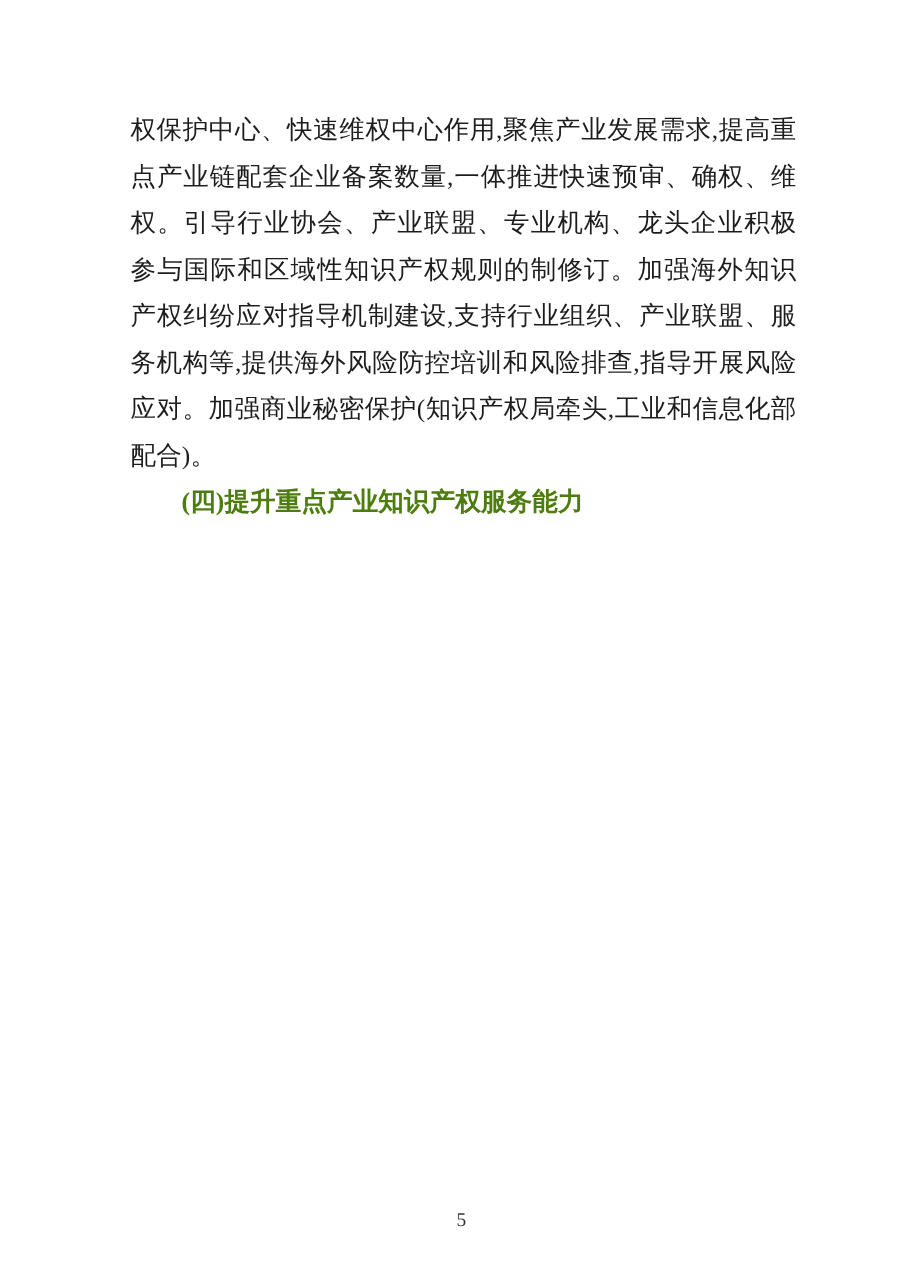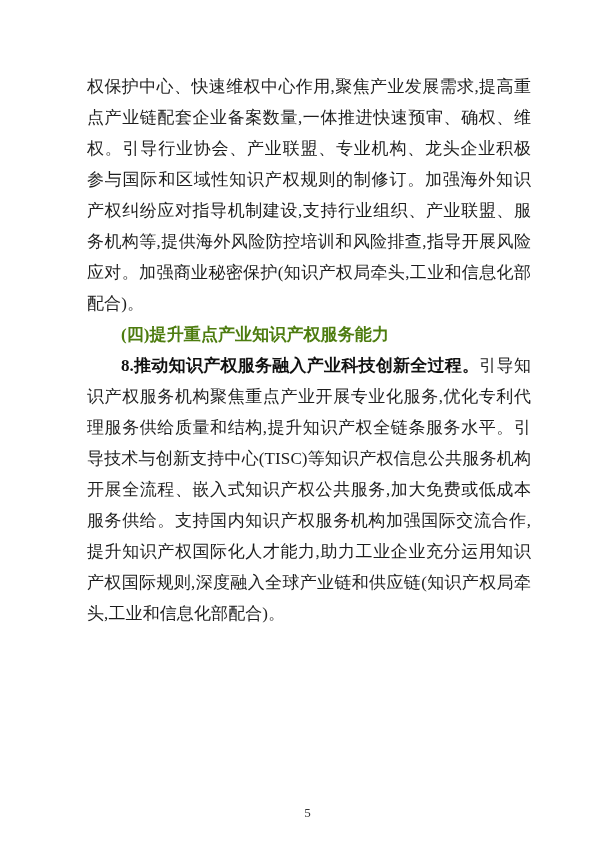--- a/index.html
+++ b/index.html
@@ -57,16 +57,15 @@
     font-family: "Liberation Serif", "DejaVu Serif", serif;
   }
 </style>
 </head>
 <body>
 
 <div class="page">
   <div class="content">
     <p class="para">权保护中心、快速维权中心作用,聚焦产业发展需求,提高重点产业链配套企业备案数量,一体推进快速预审、确权、维权。引导行业协会、产业联盟、专业机构、龙头企业积极参与国际和区域性知识产权规则的制修订。加强海外知识产权纠纷应对指导机制建设,支持行业组织、产业联盟、服务机构等,提供海外风险防控培训和风险排查,指导开展风险应对。加强商业秘密保护(知识产权局牵头,工业和信息化部配合)。</p>
     <p class="para heading">(四)提升重点产业知识产权服务能力</p>
-    <p class="para indent"><span class="lead">8.推动知识产权服务融入产业科技创新全过程。</span><span>引导知识产权服务机构聚焦重点产业开展专业化服务,优化专利代理服务供给质量和结构,提升知识产权全链条服务水平。引导技术与创新支持中心(TISC)等知识产权信息公共服务机构开展全流程、嵌入式知识产权公共服务,加大免费或低成本服务供给。支持国内知识产权服务机构加强国际交流合作,提升知识产权国际化人才能力,助力工业企业充分运用知识产权国际规则,深度融入全球产业链和供应链(知识产权局牵头,工业和信息化部配合)。</span></p>
   </div>
   <div class="page-number">5</div>
 </div>
 
 </body></html>

